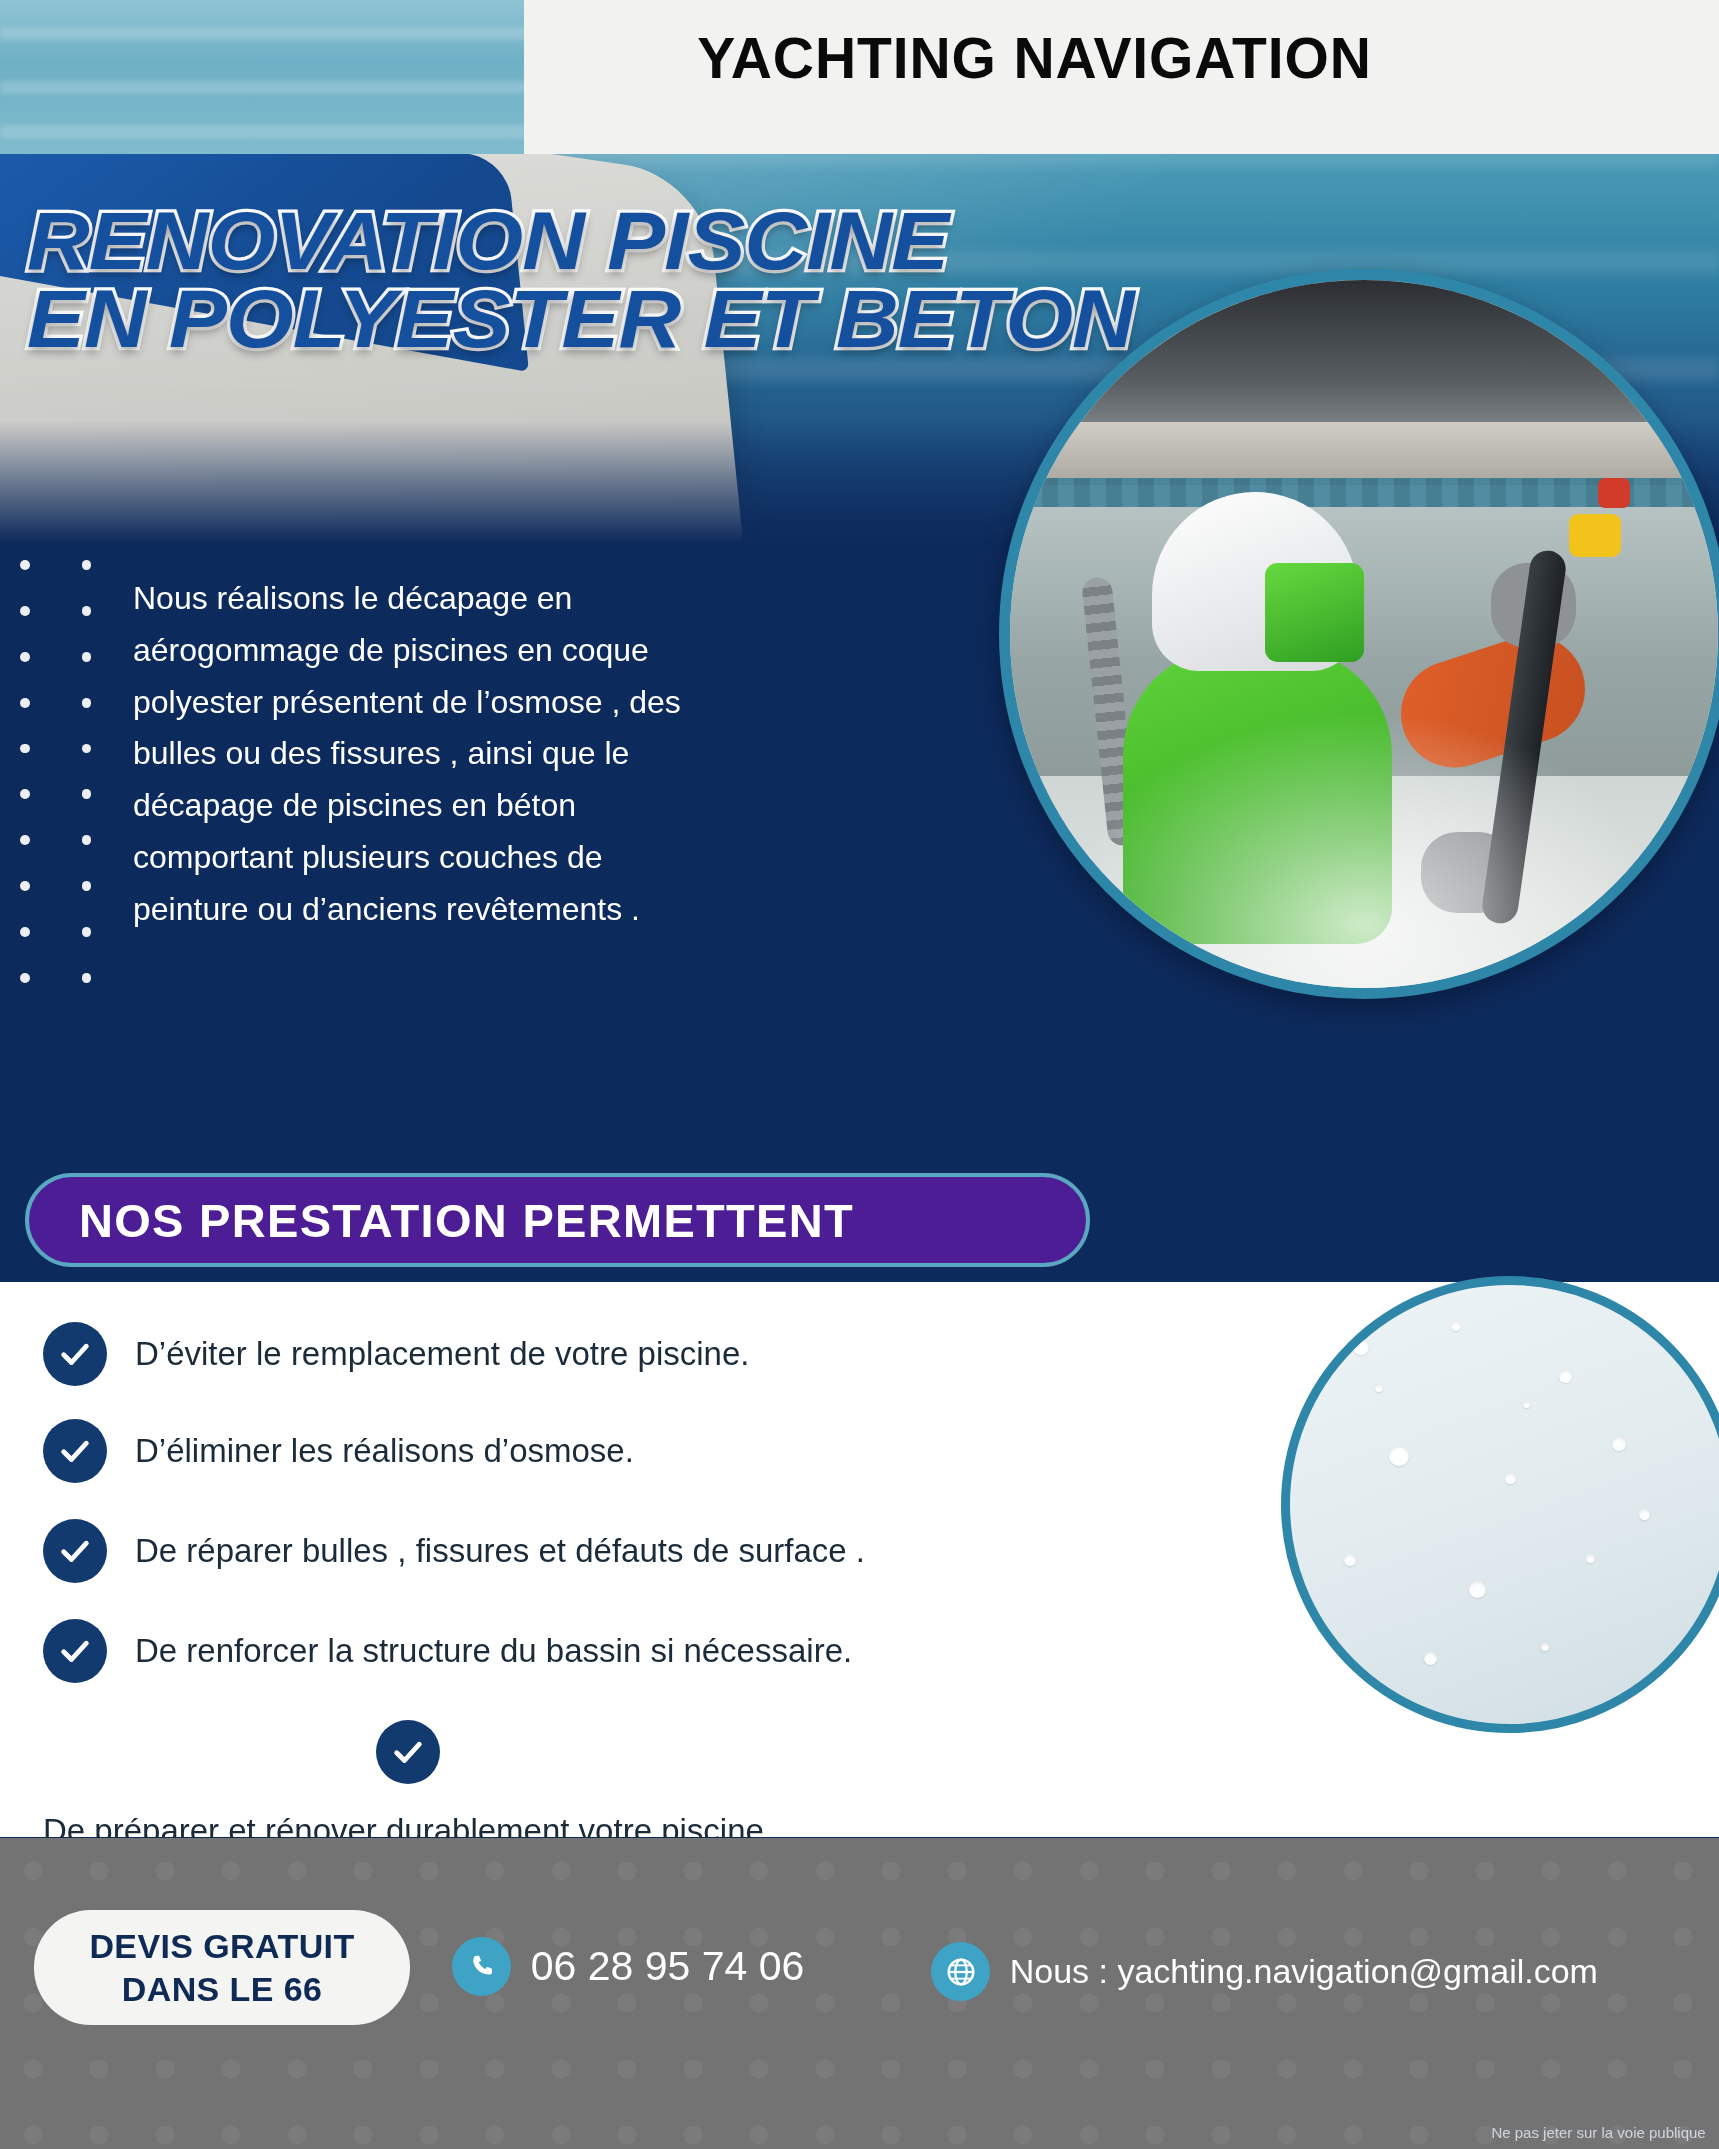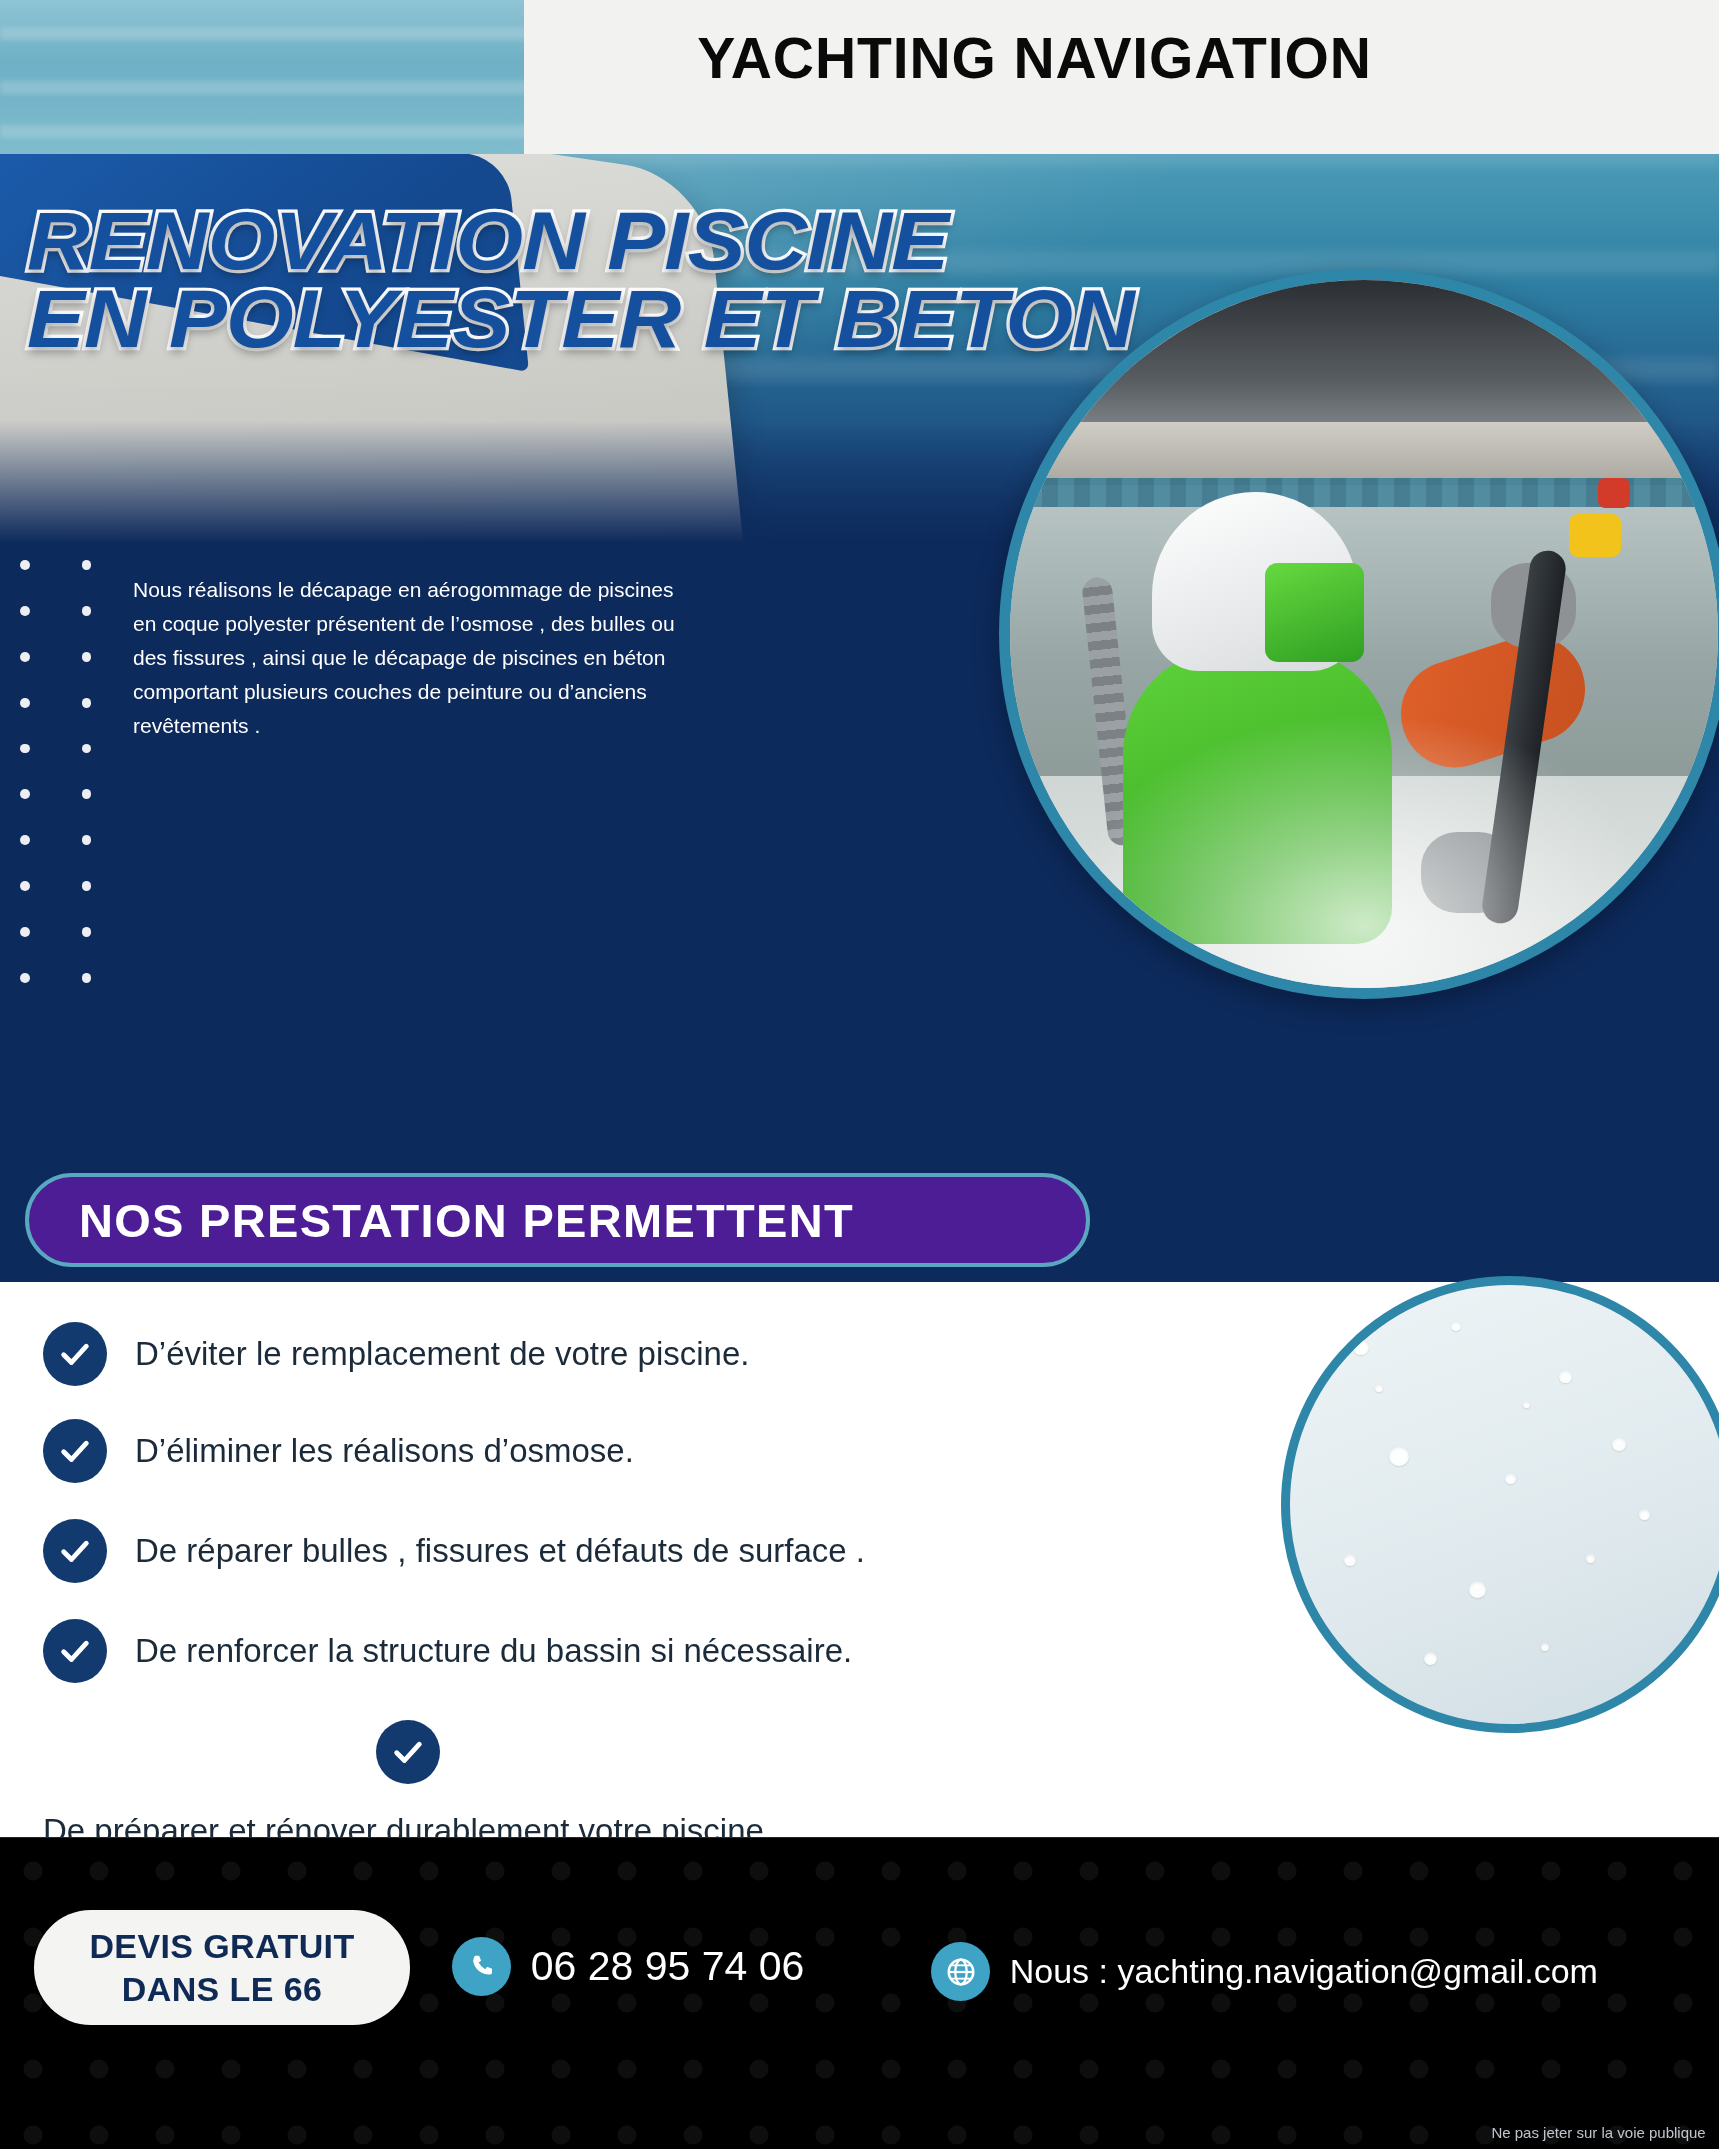--- a/index.html
+++ b/index.html
@@ -118,21 +118,21 @@
   }
   .headline .l2 { display:block; }
 
   
   .intro {
     position: absolute;
     left: 133px; top: 573px;
     width: 555px;
     z-index: 5;
     color: #ffffff;
-    font-size: 21px;
+    font-size: 32px;
     line-height: 1.62;
     font-family: "Liberation Sans", sans-serif;
   }
   .dots {
     position: absolute;
     left: 19.7px; top: 560px;
     z-index: 5;
     width: 81px;
   }
   .dot-row {
@@ -306,21 +306,21 @@
     z-index: 9;
   }
   .bub { position:absolute; border-radius:50%; background: rgba(255,255,255,0.9);
          box-shadow: inset 0 1.8px 2.7px rgba(0,0,0,0.08), 0 0.9px 1.8px rgba(0,0,0,0.12); }
 
   
   .footer {
     position: absolute;
     left: 0; top: 1838px;
     width: 1720px; height: 312px;
-    background: #000000;
+    background: #737373;
     overflow: hidden;
     z-index: 10;
   }
   .footer .dotfield {
     position: absolute; left: 0; top: 0;
     width: 1720px; height: 312px;
     background-image: radial-gradient(circle, rgba(255,255,255,0.055) 9px, rgba(255,255,255,0) 9.9px);
     background-size: 66px 66px;
   }
   .devis {

